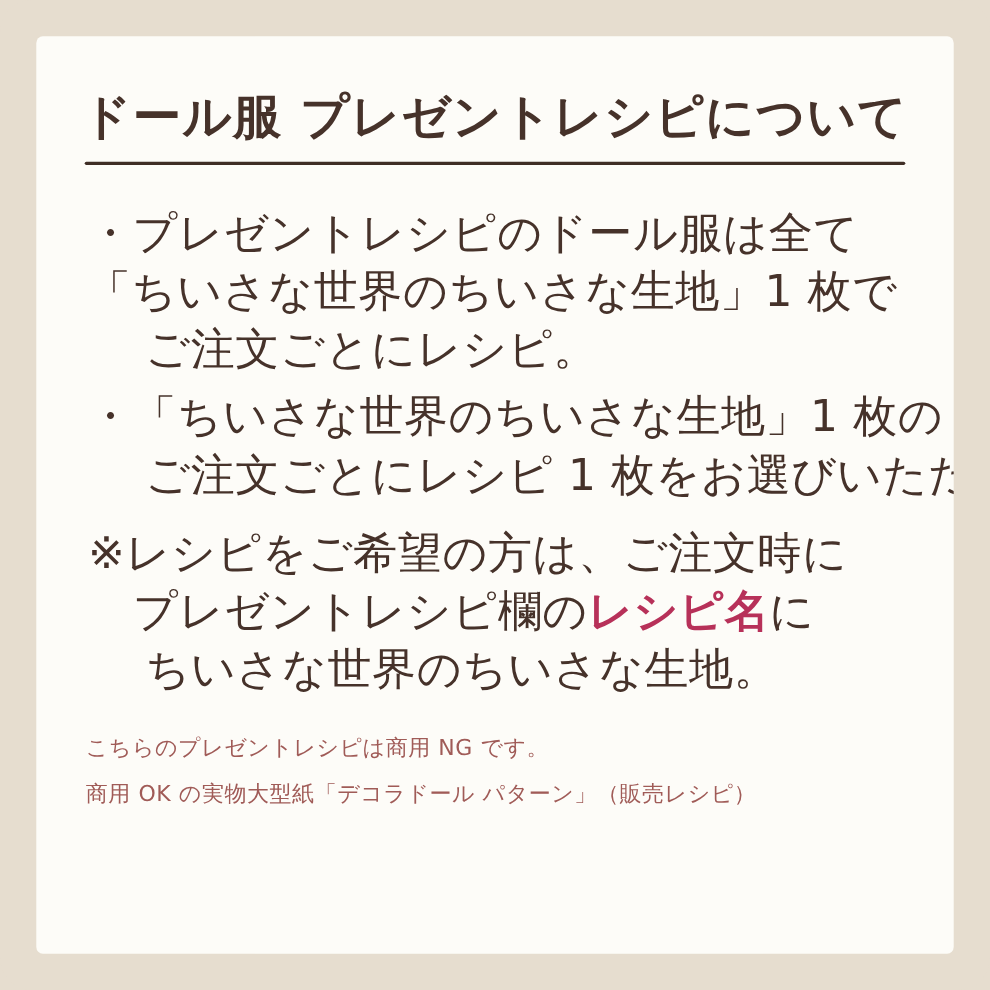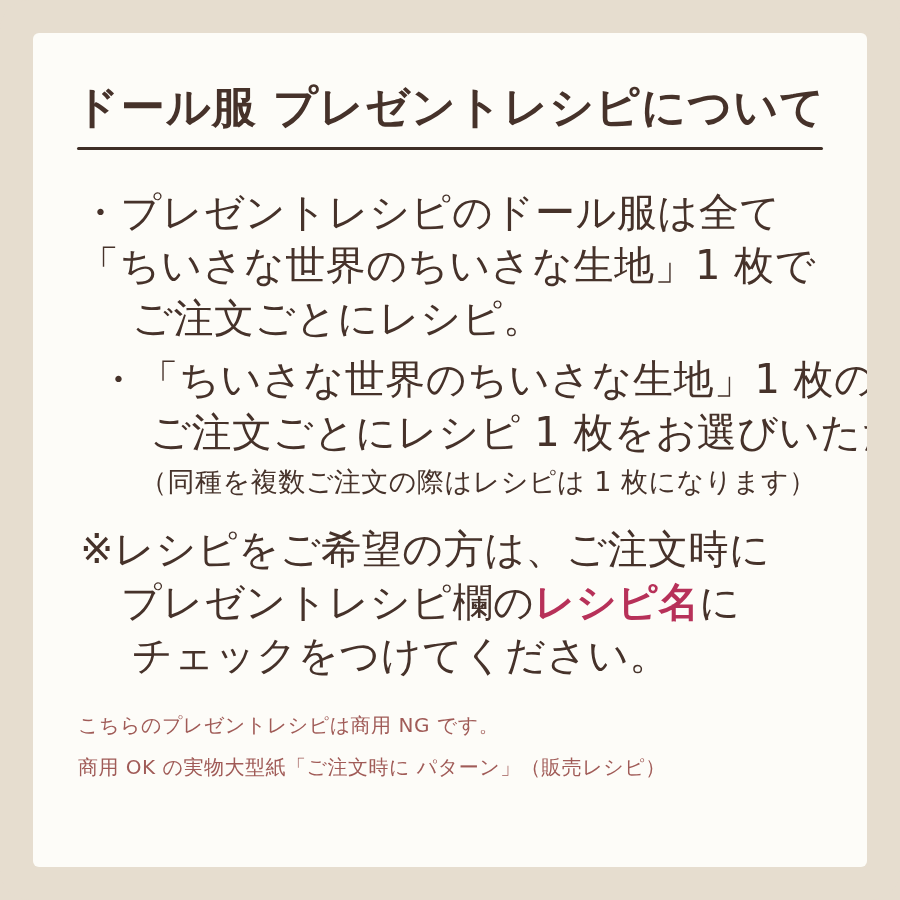--- a/index.html
+++ b/index.html
@@ -46,21 +46,21 @@
     border-radius: 2px;
   }
   .body-line {
     font-size: 40px;
     line-height: 53px;
     color: var(--text-dark);
     letter-spacing: 0.5px;
     white-space: pre;
   }
   .para-1 { margin-top: 36px; }
-  .para-2 { margin-top: 8px; padding-left: 18px; }
+  .para-2 { margin-top: 8px; }
   .para-attention { margin-top: 18px; }
   .small-line {
     font-size: 27px;
     line-height: 46px;
     color: var(--text-dark);
     letter-spacing: 0.5px;
     white-space: pre;
   }
   .ind-bullet { padding-left: 47px; }   
   .ind-quote  { padding-left: 46px; }   
@@ -93,28 +93,27 @@
 
     <div class="para-1">
       <div class="body-line ind-bullet">・プレゼントレシピのドール服は全て</div>
       <div class="body-line ind-quote">「ちいさな世界のちいさな生地」1 枚で</div>
       <div class="body-line ind-deep">ご注文ごとにレシピ。</div>
     </div>
 
     <div class="para-2">
       <div class="body-line ind-bullet">・「ちいさな世界のちいさな生地」1 枚の</div>
       <div class="body-line ind-deep">ご注文ごとにレシピ 1 枚をお選びいただけます。</div>
-      <div class="small-line ind-paren">（同種を複数ご注文の際はレシピは 1 枚になります）</div>
     </div>
 
     <div class="para-attention">
       <div class="body-line ind-bullet">※レシピをご希望の方は、ご注文時に</div>
       <div class="body-line ind-note2"><span>プレゼントレシピ欄の</span><span class="highlight">レシピ名</span><span>に</span></div>
-      <div class="body-line ind-deep">チェックをつけてください。</div>
+      <div class="body-line ind-deep">ちいさな世界のちいさな生地。</div>
     </div>
 
     <div class="footer">
       <div class="footer-line">こちらのプレゼントレシピは商用 NG です。</div>
-      <div class="footer-line">商用 OK の実物大型紙「ご注文時に パターン」（販売レシピ）</div>
+      <div class="footer-line">商用 OK の実物大型紙「デコラドール パターン」（販売レシピ）</div>
     </div>
 
   </div>
 </div>
 
 </body></html>

